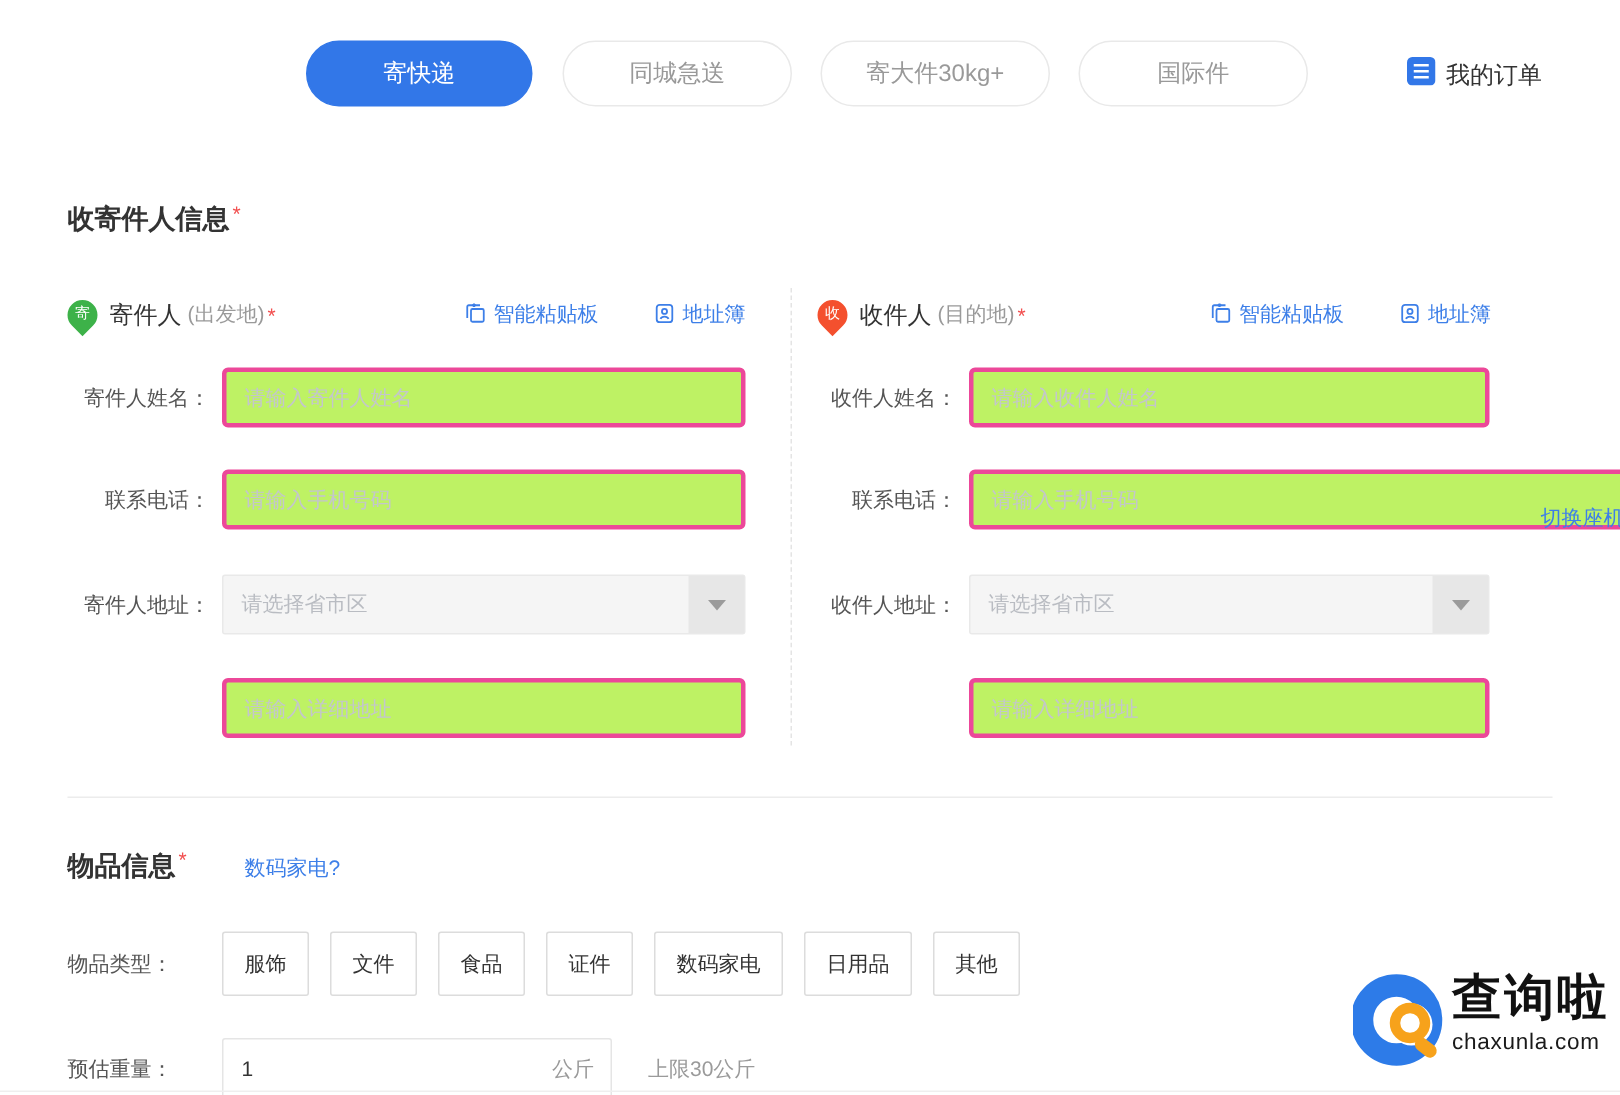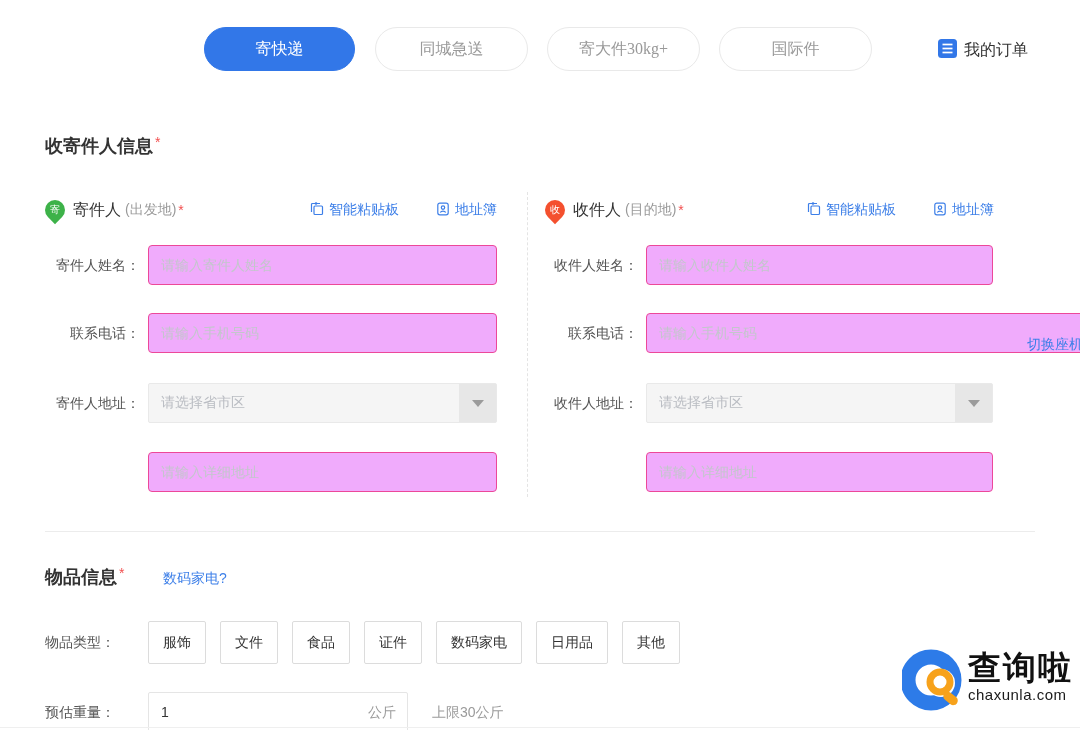--- a/index.html
+++ b/index.html
@@ -7,21 +7,21 @@
   body { font-family:"Liberation Sans","DejaVu Sans",sans-serif; color:#333; }
   .page { position:relative; width:1080px; height:730px; background:#fff; overflow:hidden; margin:0 auto; }
 
   
   .tab { position:absolute; top:27px; height:44px; border-radius:22px; font-size:16px;
          display:flex; align-items:center; justify-content:center; cursor:pointer;
          background:#fff; border:1px solid #e9e9e9; color:#999; }
   .tab.active { background:#3277e8; border-color:#3277e8; color:#fff; }
   .tab-express { left:204px; width:151px; }
   .tab-samecity { left:375px; width:153px; }
-  .tab-large   { left:547px; width:153px;font-family:Liberation Serif, serif; }
+  .tab-large   { left:547px; width:153px; }
   .tab-intl    { left:719px; width:153px; }
   .my-orders { position:absolute; left:938px; top:39px; height:22px; display:flex; align-items:center; gap:7px; cursor:pointer; }
   .my-orders span.txt { font-size:16px; color:#333; }
 
   
   .sec-title { position:absolute; font-size:18px; font-weight:700; color:#333; }
   .req { color:#f24f4f; font-size:14px; margin-left:2px; vertical-align:top; font-weight:400; }
   .sec1-title { left:45px; top:134px; }
   .sec2-title { left:45px; top:565px; }
   .banned-link { position:absolute; left:163px; top:570px; font-size:14px; color:#3d7fe8; cursor:pointer; }
@@ -50,21 +50,21 @@
   .frow { position:absolute; width:100%; height:40px; }
   .col-left  .frow-1 { top:49px; }  .col-left  .frow-2 { top:117px; }
   .col-left  .frow-3 { top:187px; } .col-left  .frow-4 { top:256px; }
   .col-right .frow-1 { top:49px; }  .col-right .frow-2 { top:117px; }
   .col-right .frow-3 { top:187px; } .col-right .frow-4 { top:256px; }
   .flabel { position:absolute; left:0; top:12px; width:95px; text-align:right; font-size:14px; color:#555; white-space:nowrap; }
   .col-right .flabel { width:93px; }
   .fctrl { position:absolute; top:0; height:40px; }
   .col-left  .fctrl { left:103px; width:349px; }
   .col-right .fctrl { left:101px; width:347px; }
-  .tinput { width:100%; height:40px; border:1px solid #ec4899; border-radius:4px; background:#f0abfc;
+  .tinput { width:100%; height:40px; border:3px solid #ec4899; border-radius:4px; background:#bef264;
             font-size:14px; color:#333; padding:0 12px; outline:none; font-family:inherit; }
   .tinput::placeholder { color:#c3c6cc; }
   .phone-wrap { position:relative; }
   .inline-link { position:absolute; right:12px; top:12px; font-size:14px; color:#3d7fe8; cursor:pointer; }
   .select { position:relative; width:100%; height:40px; background:#f5f5f5; border:1px solid #e9e9e9; border-radius:2px;
             display:flex; align-items:center; padding:12px 12px; cursor:pointer; }
   .select .ph { font-size:14px; color:#b9bcc2; }
   .arrow-box { position:absolute; right:0; top:0; width:37px; height:38px; background:#e7e7e7;
                display:flex; align-items:center; justify-content:center; }
   .arrow-box i { width:0; height:0; border-left:6px solid transparent; border-right:6px solid transparent;
@@ -78,21 +78,21 @@
   .weight-label { position:absolute; left:45px; top:704px; font-size:14px; color:#555; }
   .weight-wrap { position:absolute; left:148px; top:692px; width:260px; height:40px; }
   .weight-wrap input { width:100%; height:40px; border:1px solid #e5e5e5; border-radius:2px; padding:0 50px 0 12px;
                        font-size:14px; color:#333; outline:none; font-family:inherit; }
   .weight-unit { position:absolute; right:12px; top:12px; font-size:14px; color:#9a9a9a; }
   .weight-limit { position:absolute; left:432px; top:704px; font-size:14px; color:#9a9a9a; }
 
   
   .watermark { position:absolute; left:902px; top:648px; display:flex; align-items:flex-start; }
   .wm-text { margin-left:2px; }
-  .wm-brand { font-family:Liberation Sans, sans-serif; font-weight:700; font-size:33px;
+  .wm-brand { font-family:Liberation Mono, monospace; font-weight:700; font-size:33px;
               color:#111; letter-spacing:2px; line-height:1.2; }
   .wm-domain { font-size:15px; color:#1a1a1a; margin-top:-2px; letter-spacing:0.5px; }
 </style>
 </head>
 <body>
 
 <div class="page">
 
   <div class="tab active tab-express">寄快递</div>
   <div class="tab tab-samecity">同城急送</div>

